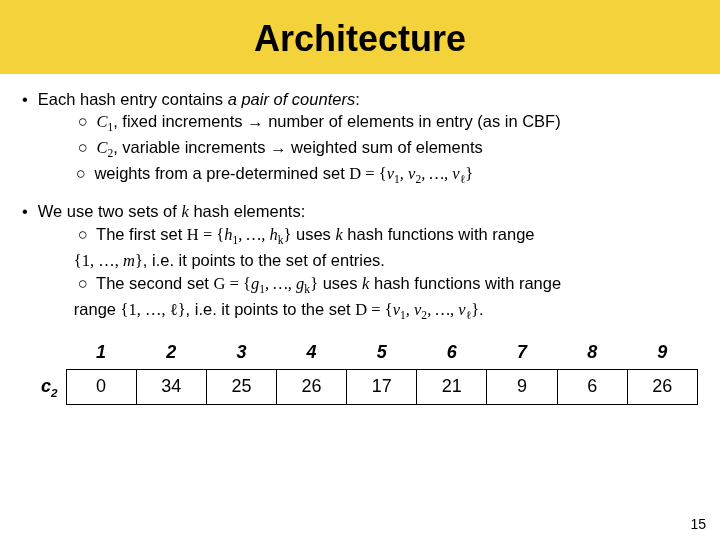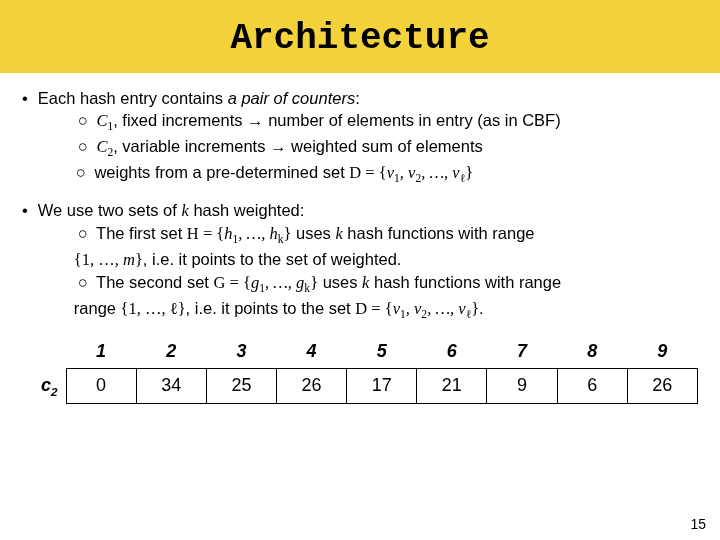--- a/index.html
+++ b/index.html
@@ -10,21 +10,20 @@
     font-family: Arial, Helvetica, sans-serif;
     color: #000;
     position: relative;
     overflow: hidden;
   }
   .title-band {
     background: #f4d23b;
     width: 100%;
     padding: 18px 0 14px 0;
     text-align: center;
-    font-family: Liberation Mono, monospace;
   }
   .title-band h1 {
     font-size: 36px;
     font-weight: bold;
     color: #000;
   }
   .content {
     padding: 14px 22px 0 22px;
     font-size: 16.5px;
     line-height: 1.35;
@@ -121,26 +120,26 @@
           <span>weights from a pre-determined set </span><span class="math"><span class="mathrm">D = {</span>v<sub class="idx">1</sub>, v<sub class="idx">2</sub>, …, v<sub class="idx">ℓ</sub><span class="mathrm">}</span></span>
         </div>
       </div>
     </div>
   </div>
 
   <div class="bullet-top">
     <div class="level1">
       <span class="dot">•</span>
       <div>
-        <span>We use two sets of </span><span class="math">k</span><span> hash weighted:</span>
+        <span>We use two sets of </span><span class="math">k</span><span> hash elements:</span>
         <div class="sub">
           <span class="circ">○</span>
           <span>The first set </span><span class="math"><span class="mathrm">H = {</span>h<sub class="idx">1</sub>, …, h<sub class="idx">k</sub><span class="mathrm">}</span></span><span> uses </span><span class="math">k</span><span> hash functions with range</span>
           <br>
-          <span class="math"><span class="mathrm">{1, …, </span>m<span class="mathrm">}</span></span><span>, i.e. it points to the set of weighted.</span>
+          <span class="math"><span class="mathrm">{1, …, </span>m<span class="mathrm">}</span></span><span>, i.e. it points to the set of entries.</span>
         </div>
         <div class="sub">
           <span class="circ">○</span>
           <span>The second set </span><span class="math"><span class="mathrm">G = {</span>g<sub class="idx">1</sub>, …, g<sub class="idx">k</sub><span class="mathrm">}</span></span><span> uses </span><span class="math">k</span><span> hash functions with range </span><br>
           <span>range </span><span class="math"><span class="mathrm">{1, …, ℓ}</span></span><span>, i.e. it points to the set </span><span class="math"><span class="mathrm">D = {</span>v<sub class="idx">1</sub>, v<sub class="idx">2</sub>, …, v<sub class="idx">ℓ</sub><span class="mathrm">}</span></span><span>.</span>
         </div>
       </div>
     </div>
   </div>
 

